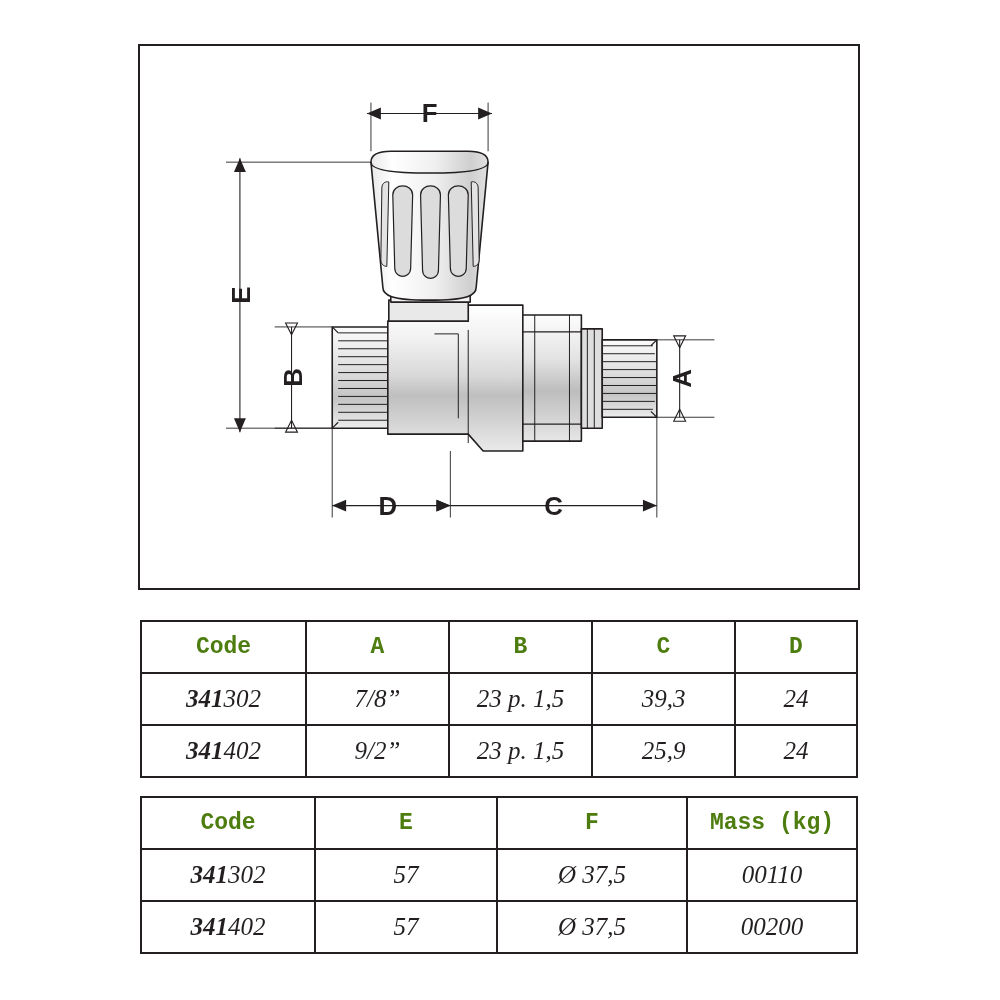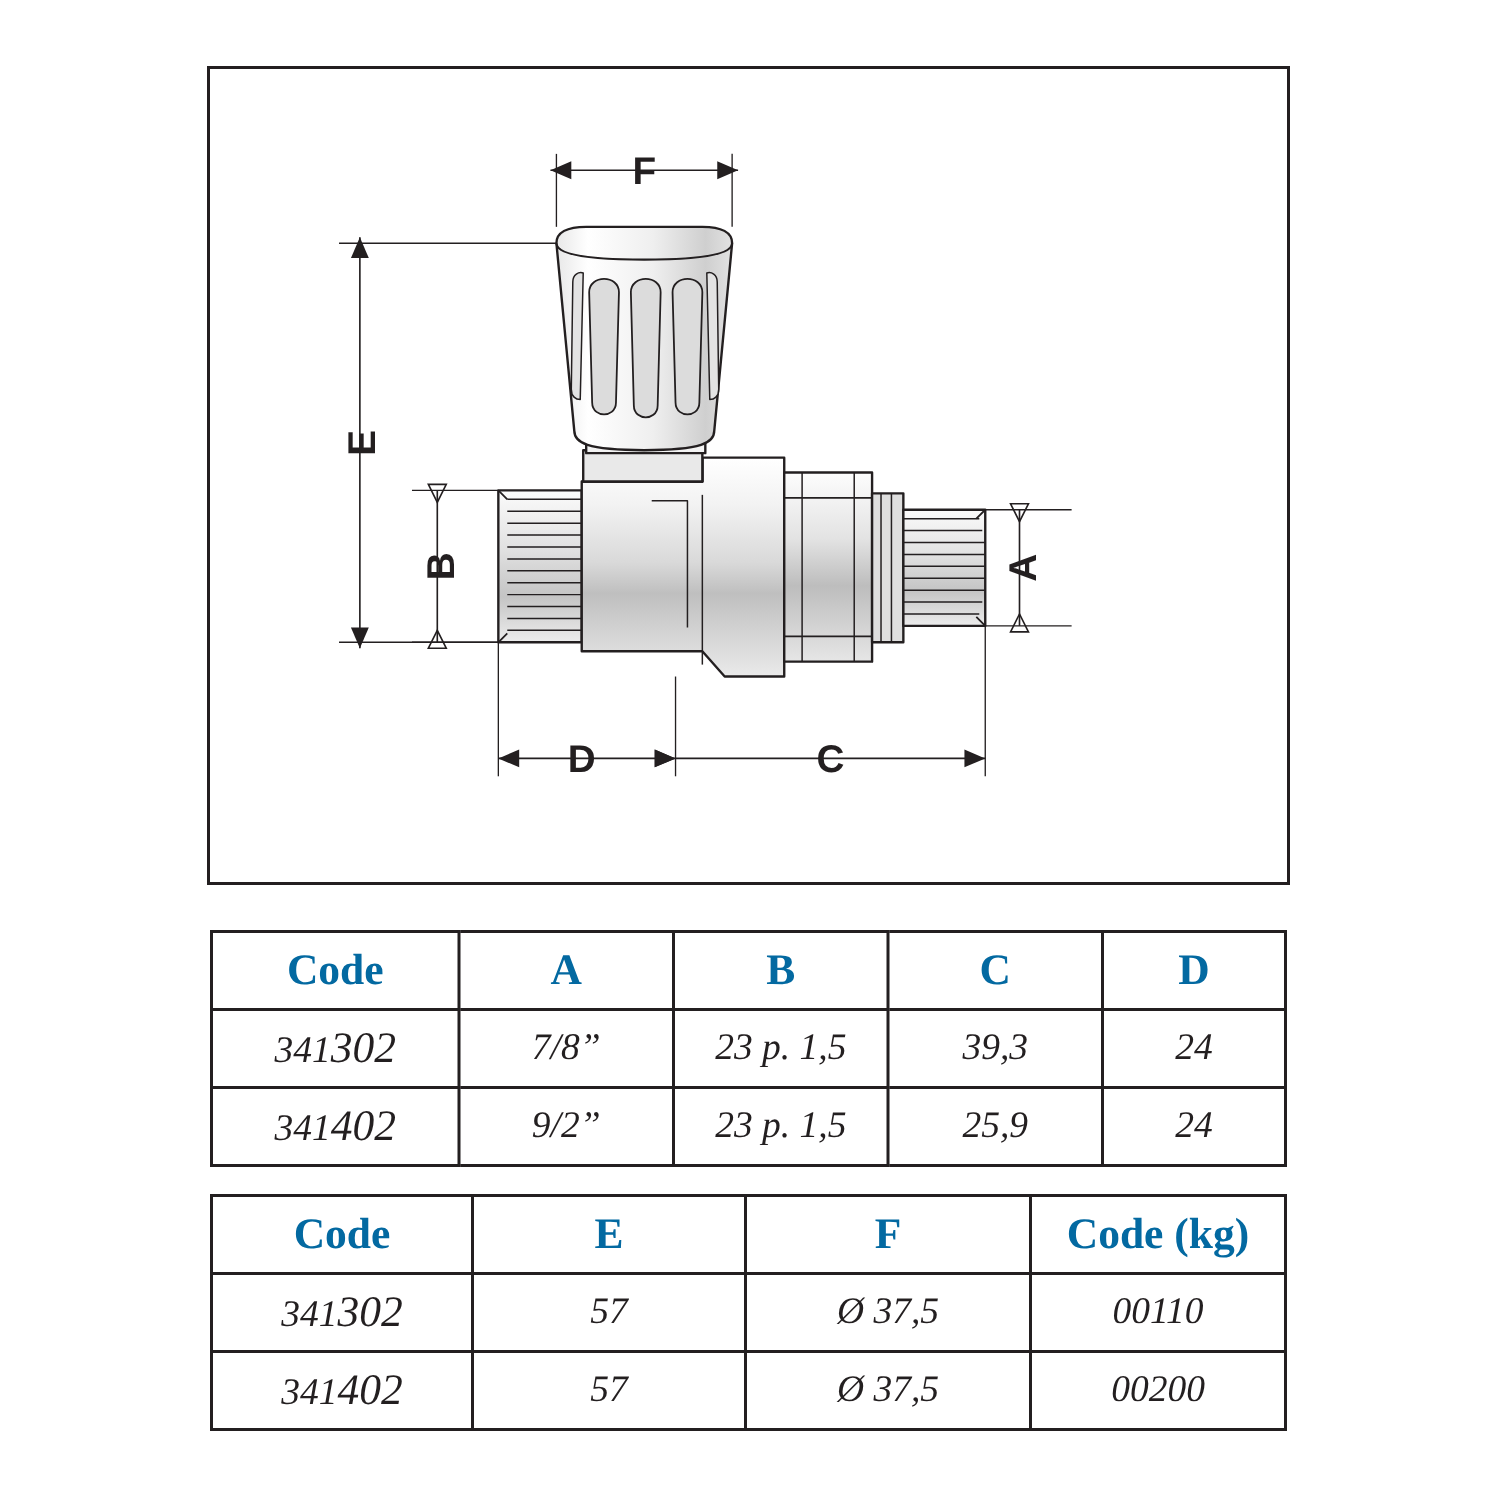--- a/index.html
+++ b/index.html
@@ -44,47 +44,47 @@
     background: #ffffff;
   }
   table.dim-table td, table.dim-table th {
     border: 2px solid #231f20;
     text-align: center;
     vertical-align: middle;
     padding: 0;
     font-weight: normal;
   }
   table.dim-table th {
-    font-family: Liberation Serif, serif;
-    font-size: 29px;
+    font-family: Liberation Mono, monospace;
+    font-size: 23px;
     font-weight: bold;
     height: 50px;
-    color: #0369a1;
+    color: #4d7c0f;
   }
   table.dim-table td {
     font-family: "Liberation Serif", serif;
     font-style: italic;
     font-size: 25px;
     height: 50px;
     color: #231f20;
   }
   td.code-cell {
     font-family: "Liberation Sans", sans-serif;
     font-style: normal;
     font-size: 24px;
     color: #231f20;
   }
   td.code-cell .code-prefix {
-    font-weight: normal;
+    font-weight: bold;
     margin-top: 33px;
   }
   td.code-cell .code-suffix {
     font-weight: normal;
     font-family: "Liberation Serif", serif;
-    font-size: 29px;
+    font-size: 25px;
   }
 
   
   #table-one {
     left: 140px;
     top: 620px;
     width: 716px;
   }
   
   #table-two {
@@ -283,21 +283,21 @@
     <col style="width:174px">
       <col style="width:182px">
       <col style="width:190px">
       <col style="width:170px">
   </colgroup>
   <thead>
     <tr>
       <th>Code</th>
       <th>E</th>
       <th>F</th>
-      <th>Code (kg)</th>
+      <th>Mass (kg)</th>
     </tr>
   </thead>
   <tbody>
     <tr>
       <td class="code-cell"><span class="code-prefix">341</span><span class="code-suffix">302</span></td>
       <td>57</td>
       <td>Ø 37,5</td>
       <td>00110</td>
     </tr>
     <tr>

